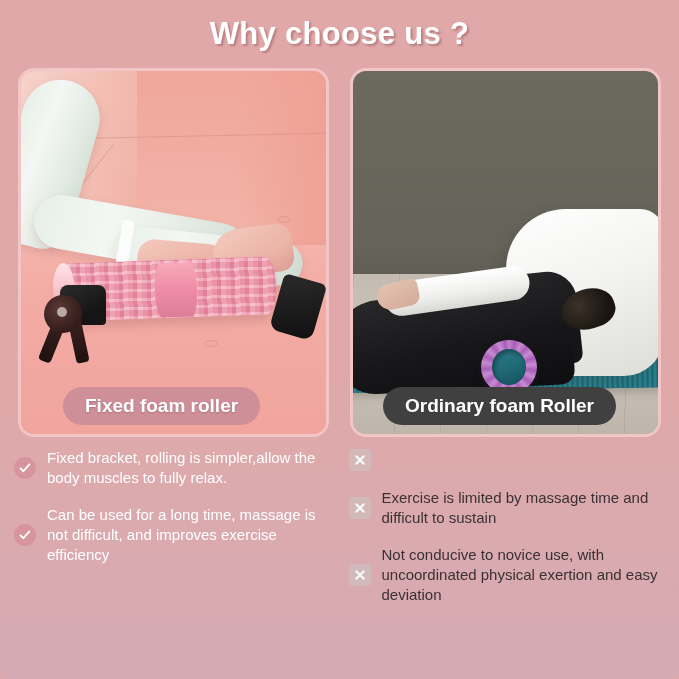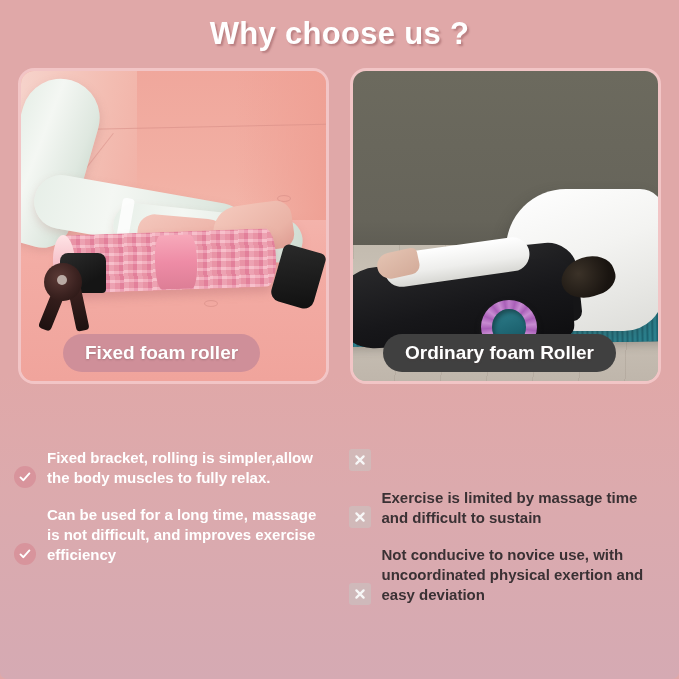--- a/index.html
+++ b/index.html
@@ -46,21 +46,21 @@
     left: 18px;
     width: 643px;
     height: 362px;
     display: flex;
     justify-content: space-between;
   }
 
   .card {
     position: relative;
     width: 311px;
-    height: 316px;
+    height: 369px;
     border: 3px solid #f2c5c6;
     border-radius: 16px;
     overflow: hidden;
     background: #f0c8c4;
   }
 
   .photo {
     position: absolute;
     inset: 0;
     overflow: hidden;
@@ -374,23 +374,22 @@
     top: 448px;
     left: 14px;
     width: 651px;
     display: flex;
     gap: 18px;
   }
   .col { width: 324px; }
 
   .item {
     display: flex;
-    align-items: flex-end;
+    align-items: center;
     margin-bottom: 17px;
-    font-weight: bold;
   }
   .item:last-child { margin-bottom: 17px; }
 
   .icon {
     flex: 0 0 auto;
     width: 22px;
     height: 22px;
     margin-right: 11px;
     margin-top: 1px;
     display: flex;

